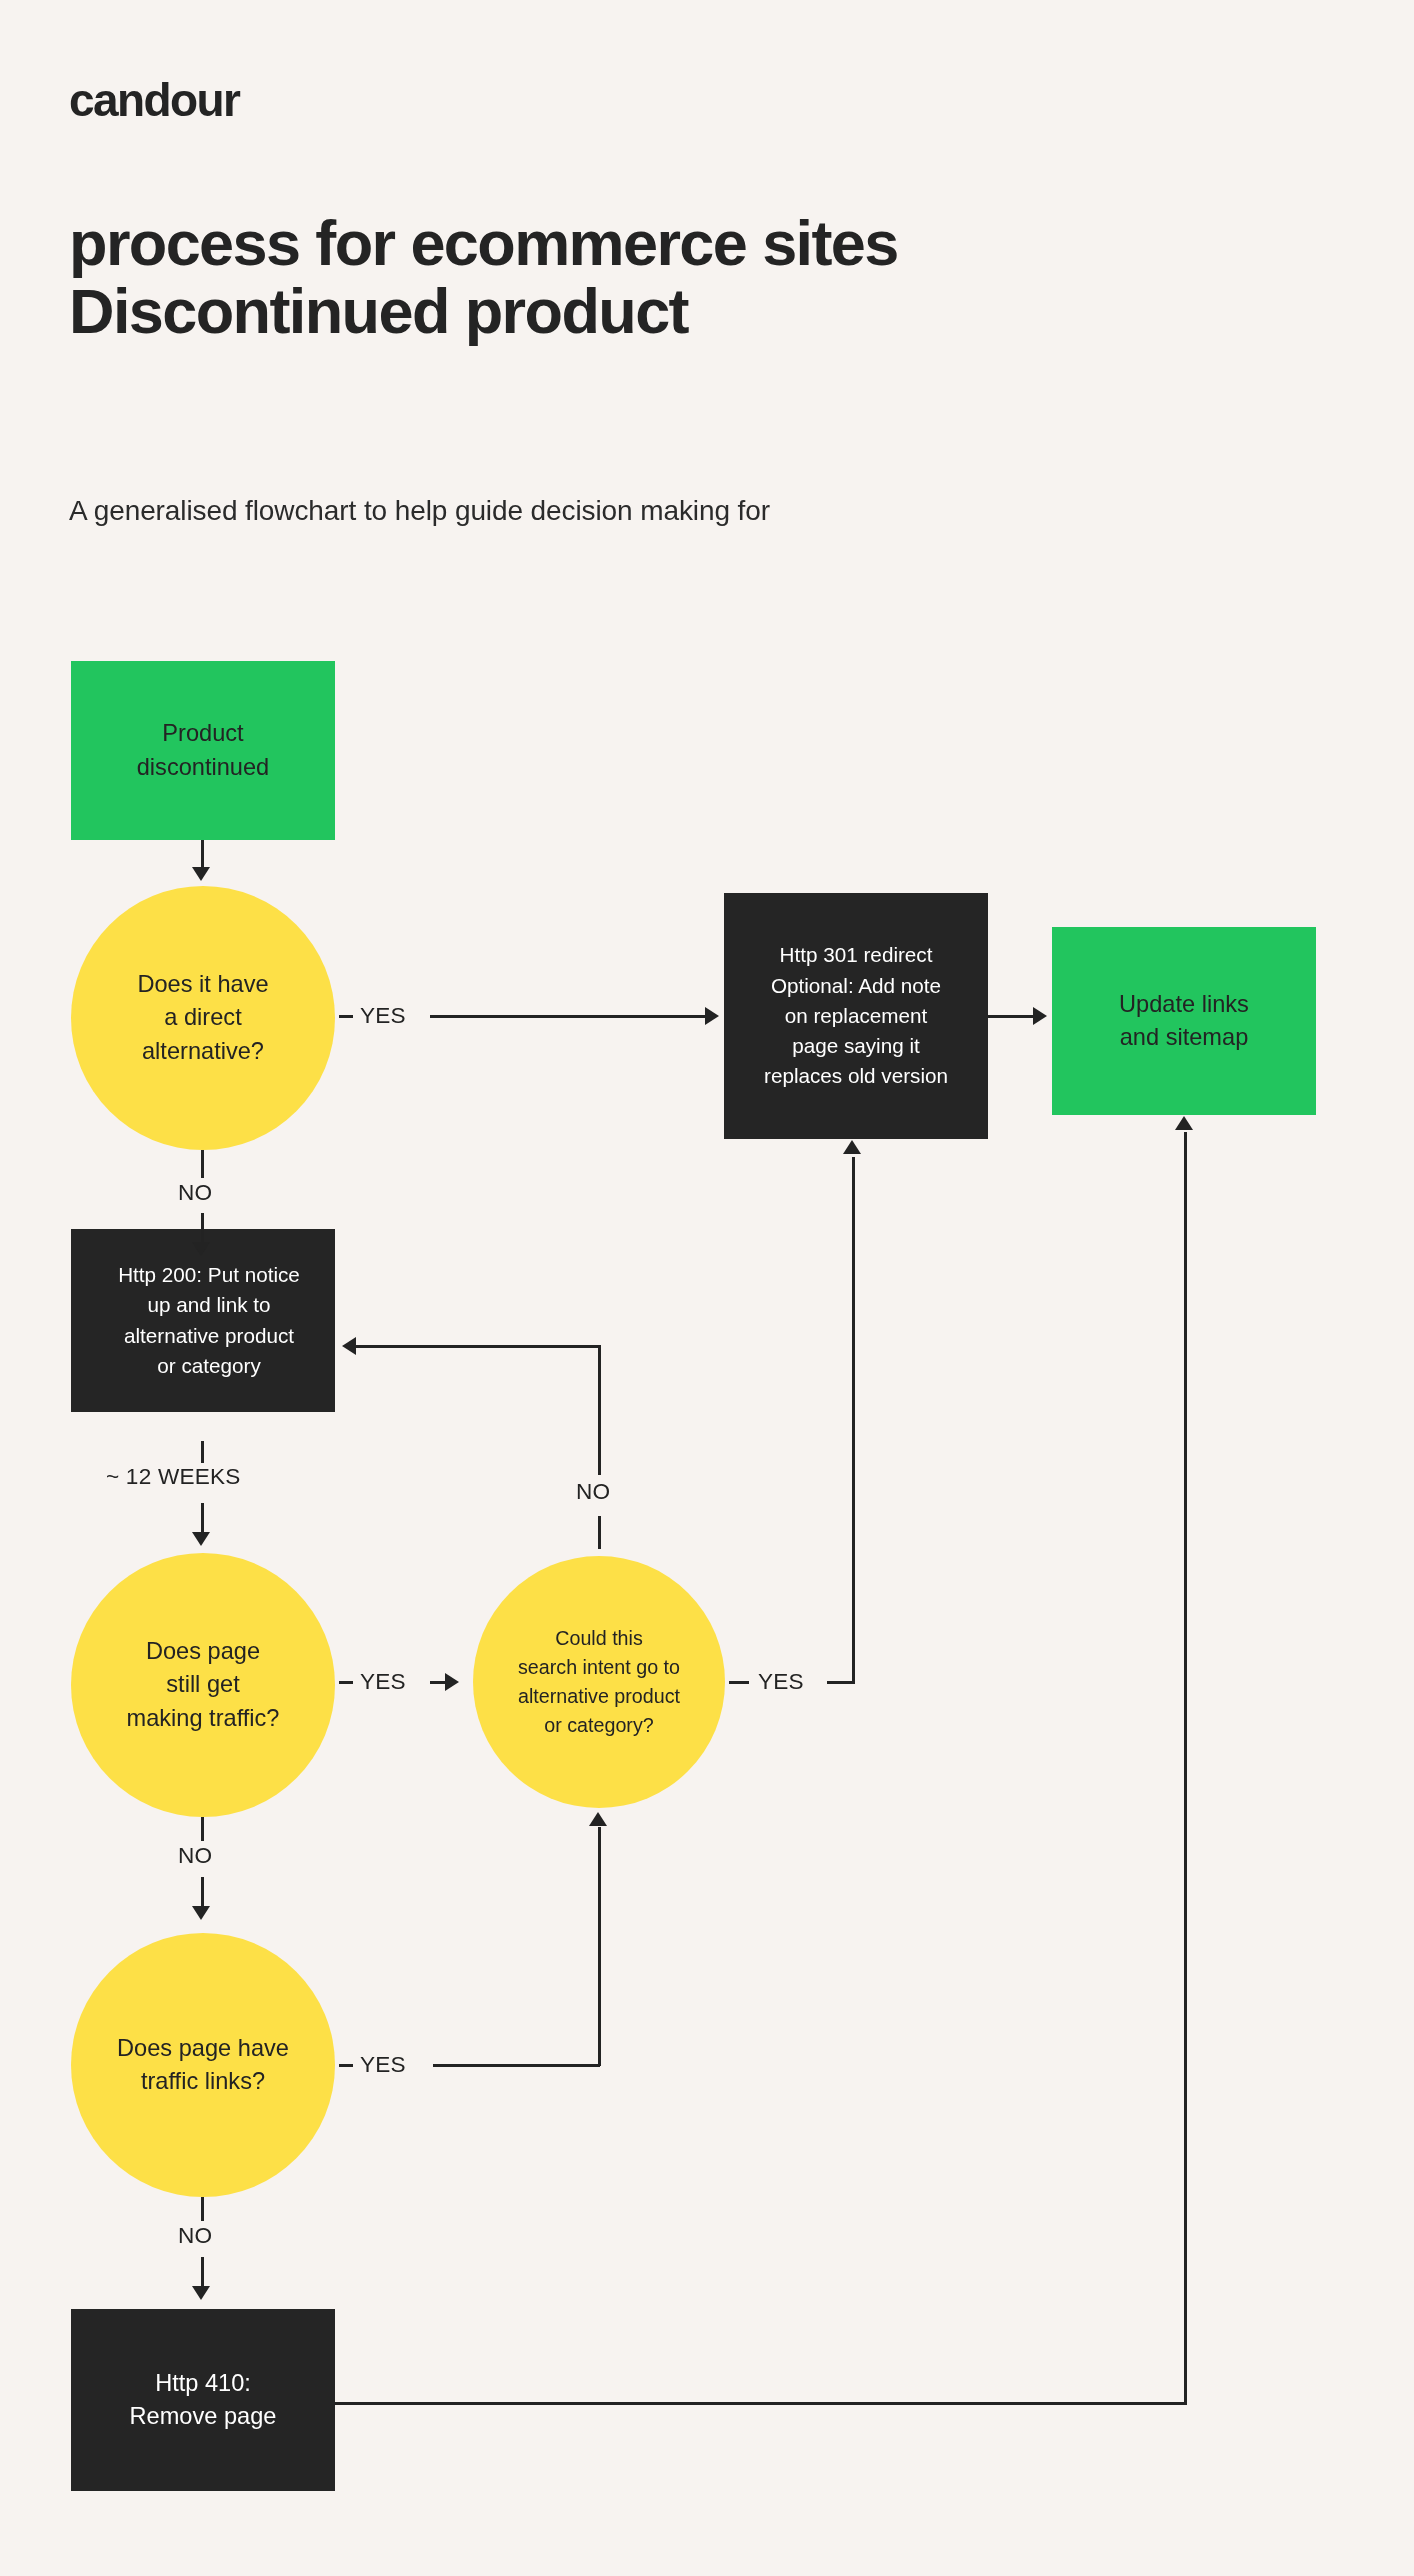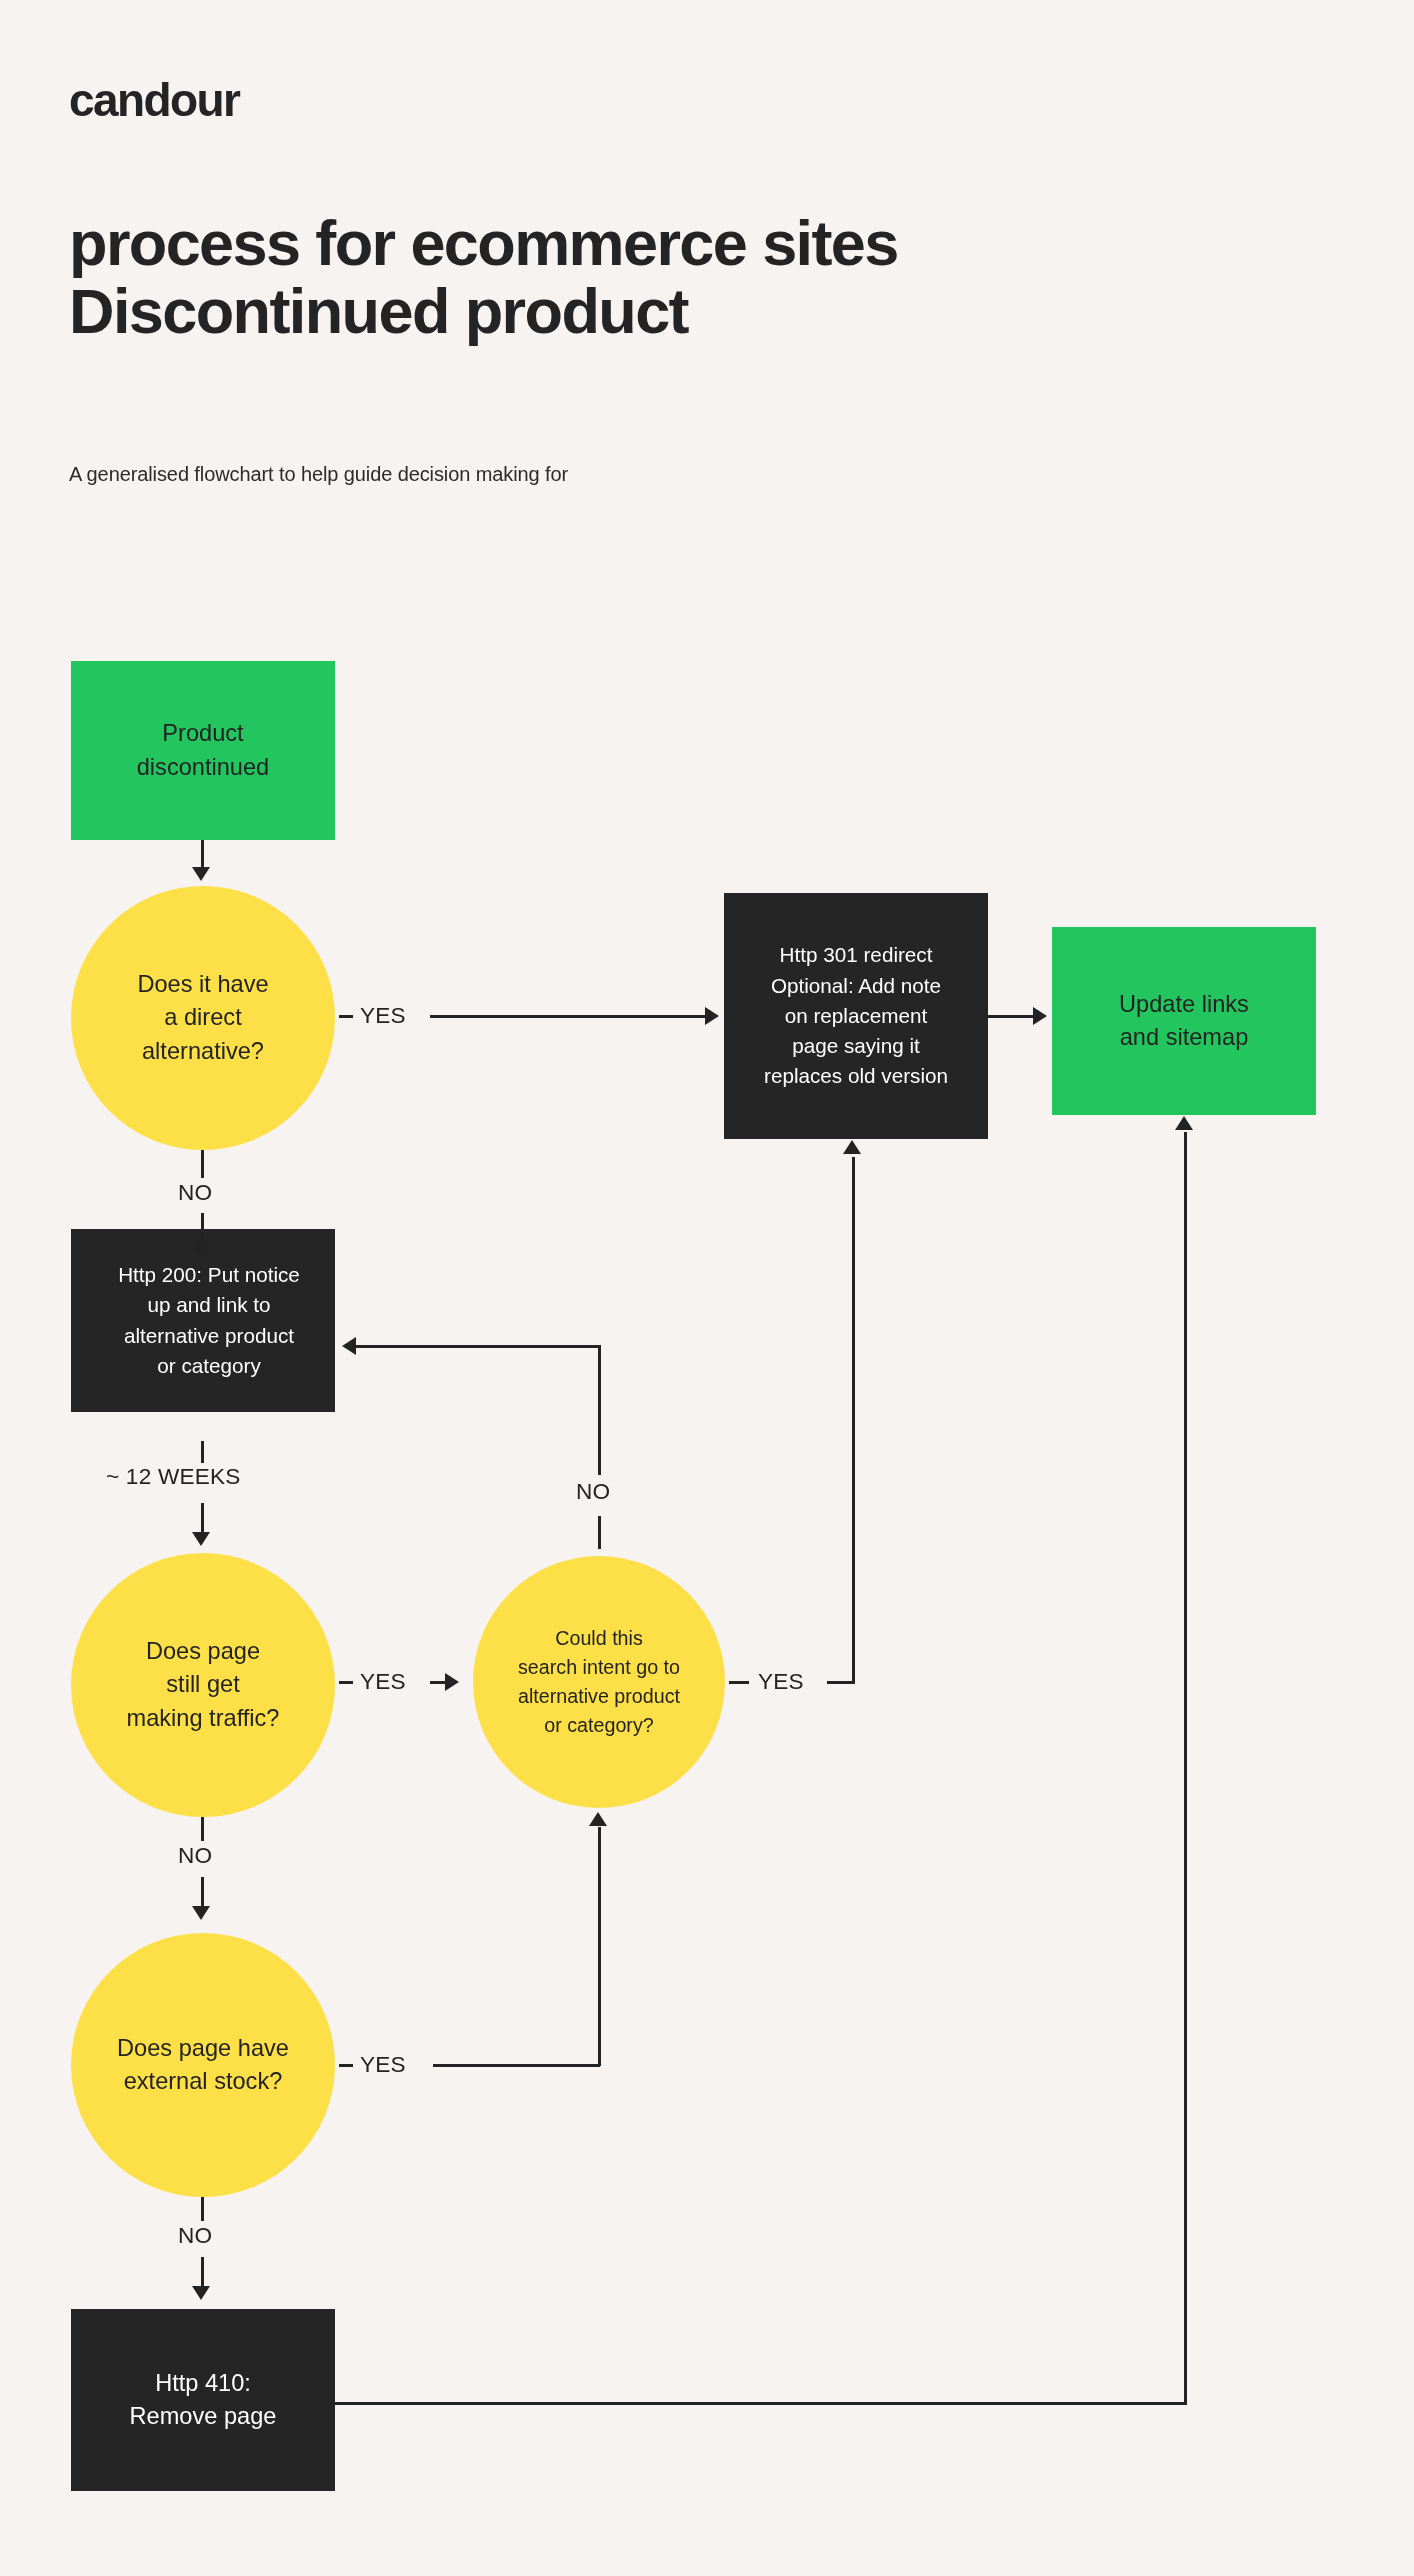--- a/index.html
+++ b/index.html
@@ -18,22 +18,22 @@
     position:absolute;left:69px;top:77px;
     font-size:46px;font-weight:bold;letter-spacing:-1.6px;
     color:#242424;line-height:1;
   }
   .headline{
     position:absolute;left:69px;top:209px;width:1182px;
     font-size:63px;font-weight:bold;line-height:1.08;
     letter-spacing:-1.6px;color:#242424;
   }
   .subtitle{
-    position:absolute;left:69px;top:461px;width:1073px;
-    font-size:20px;font-weight:normal;line-height:1.34;
+    position:absolute;left:69px;top:492px;width:1073px;
+    font-size:28px;font-weight:normal;line-height:1.34;
     color:#2b2b2b;letter-spacing:-0.1px;
   }
 
   
   .node{position:absolute;display:flex;align-items:center;justify-content:center;text-align:center;box-sizing:border-box;}
   .rect-pink{background:#22c55e;color:#232323;}
   .rect-dark{background:#252525;color:#ffffff;}
   .circle{background:#fde047;color:#232323;border-radius:50%;align-items:center;}
   .node .txt{width:100%;padding:0 7.9px;box-sizing:border-box;}
 
@@ -126,21 +126,21 @@
       <div>Could this</div>
       <div>search intent go to</div>
       <div>alternative product</div>
       <div>or category?</div>
     </div>
   </div>
 
   <div class="node circle" style="left:71px;top:1933px;width:264px;height:264px;">
     <div class="txt f22">
       <div>Does page have</div>
-      <div>external stock?</div>
+      <div>traffic links?</div>
     </div>
   </div>
 
   <div class="node rect-dark" style="left:71px;top:2309px;width:264px;height:182px;">
     <div class="txt f22">
       <div>Http 410:</div>
       <div>Remove page</div>
     </div>
   </div>
 

